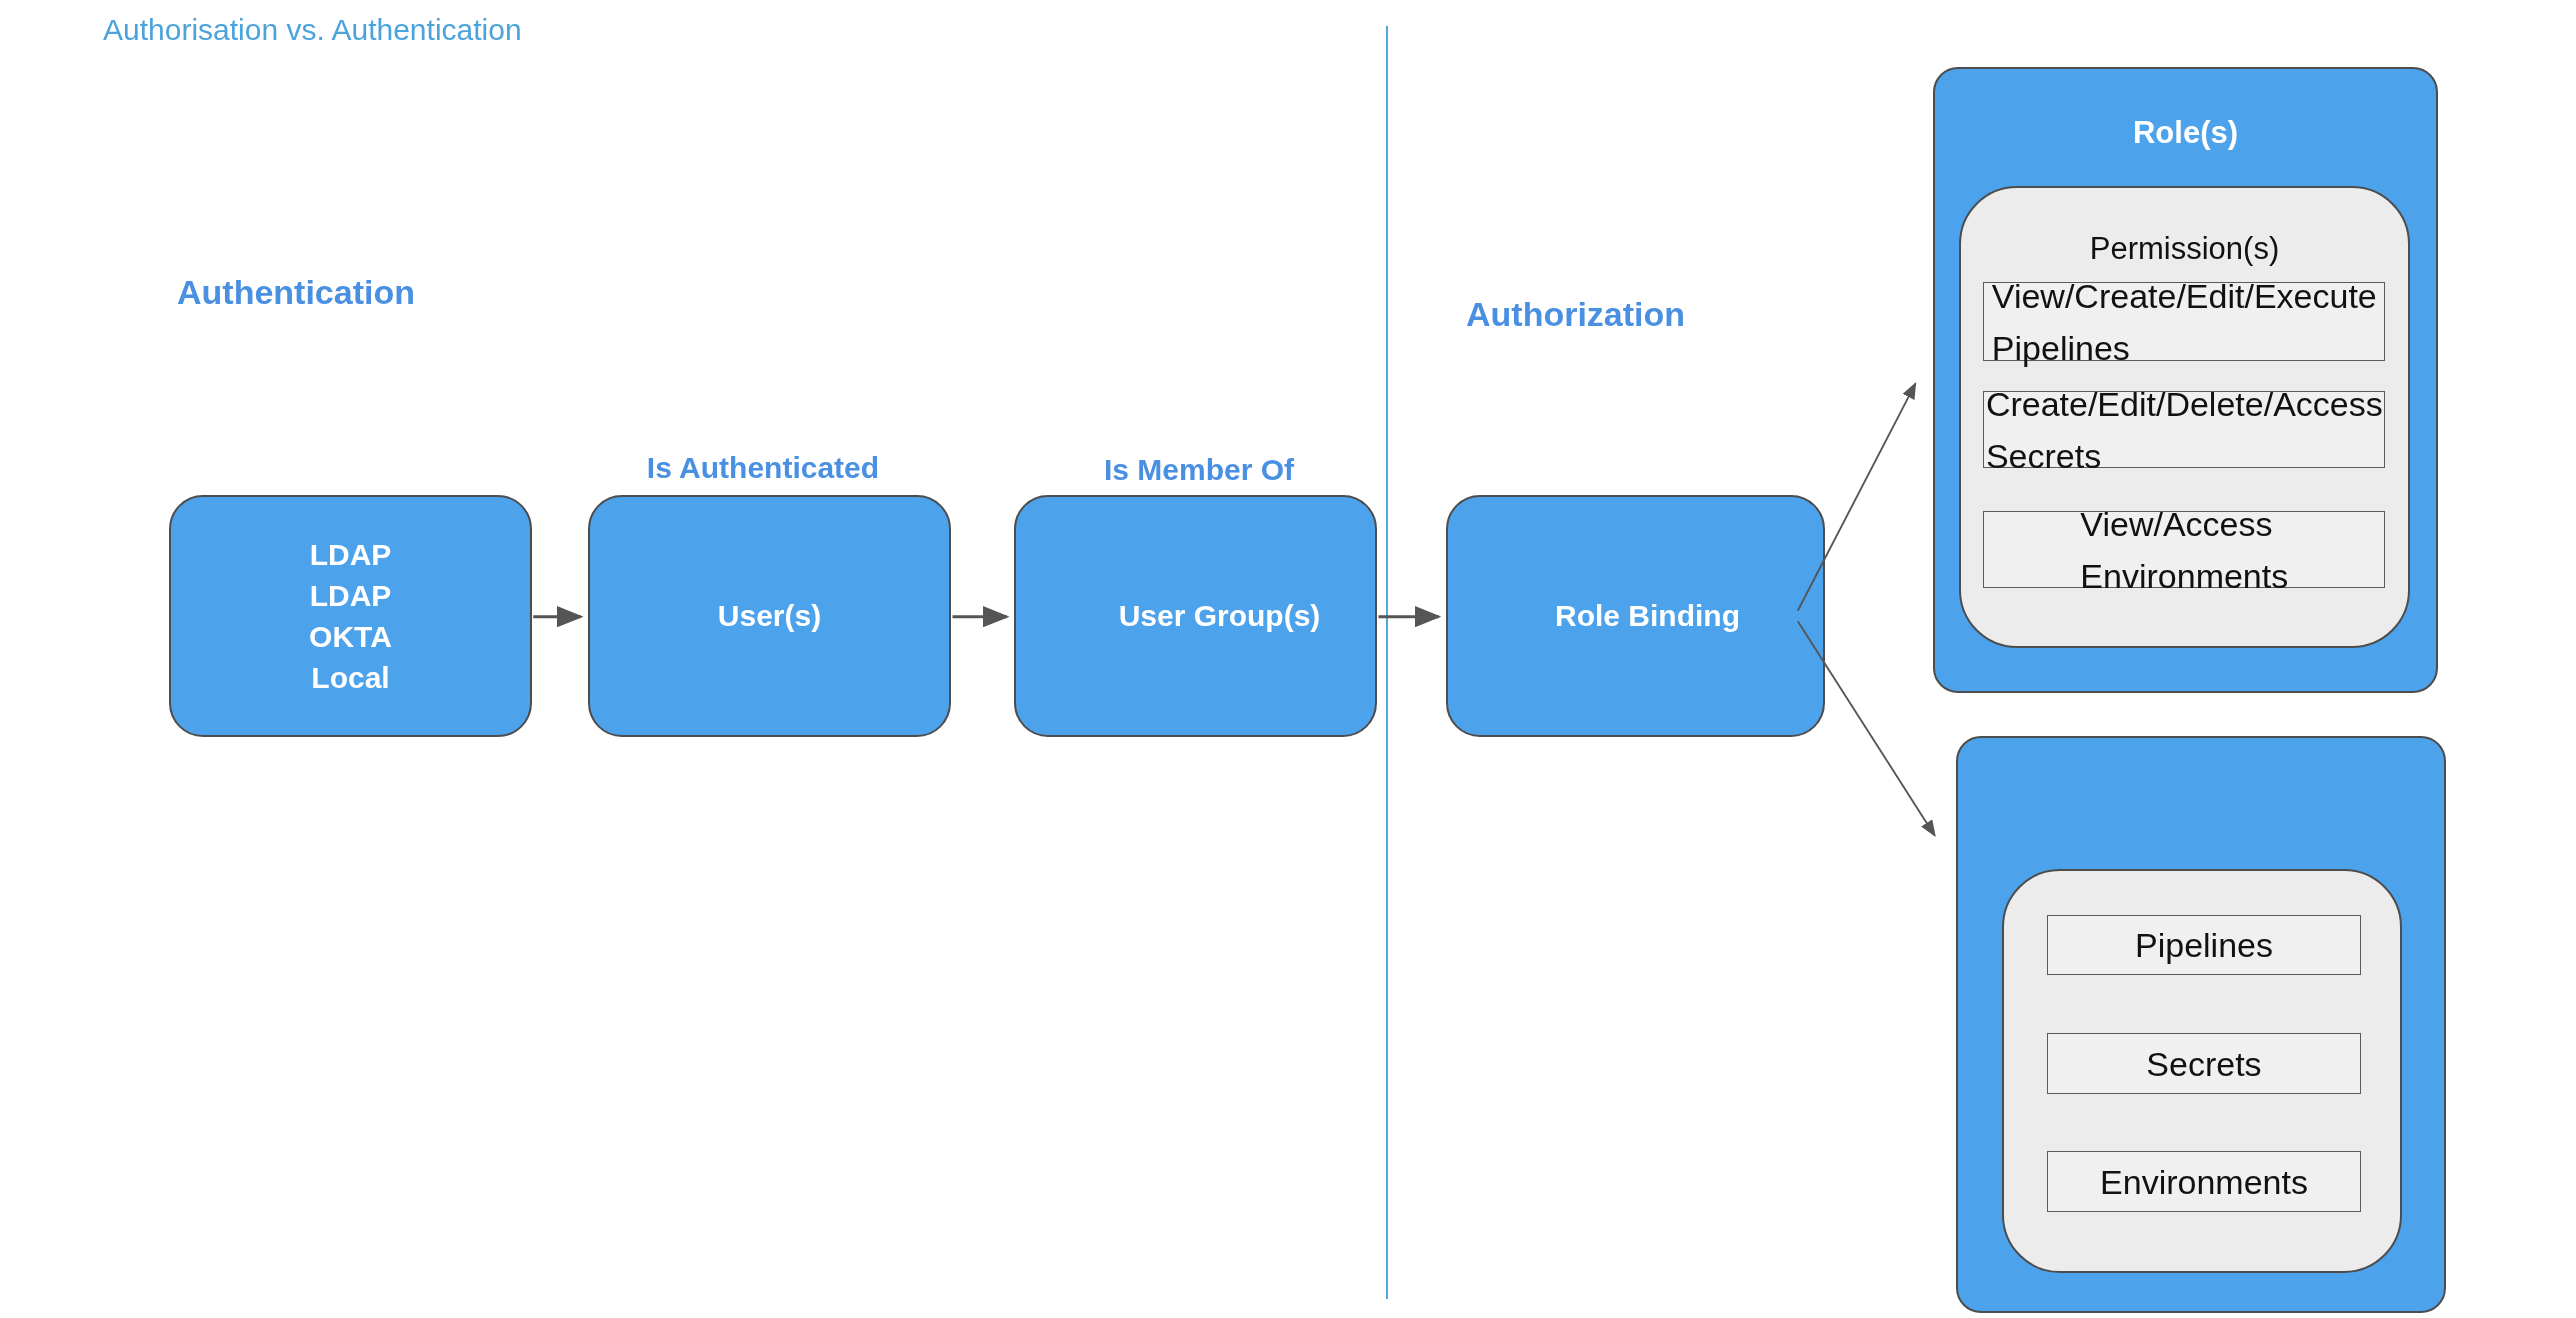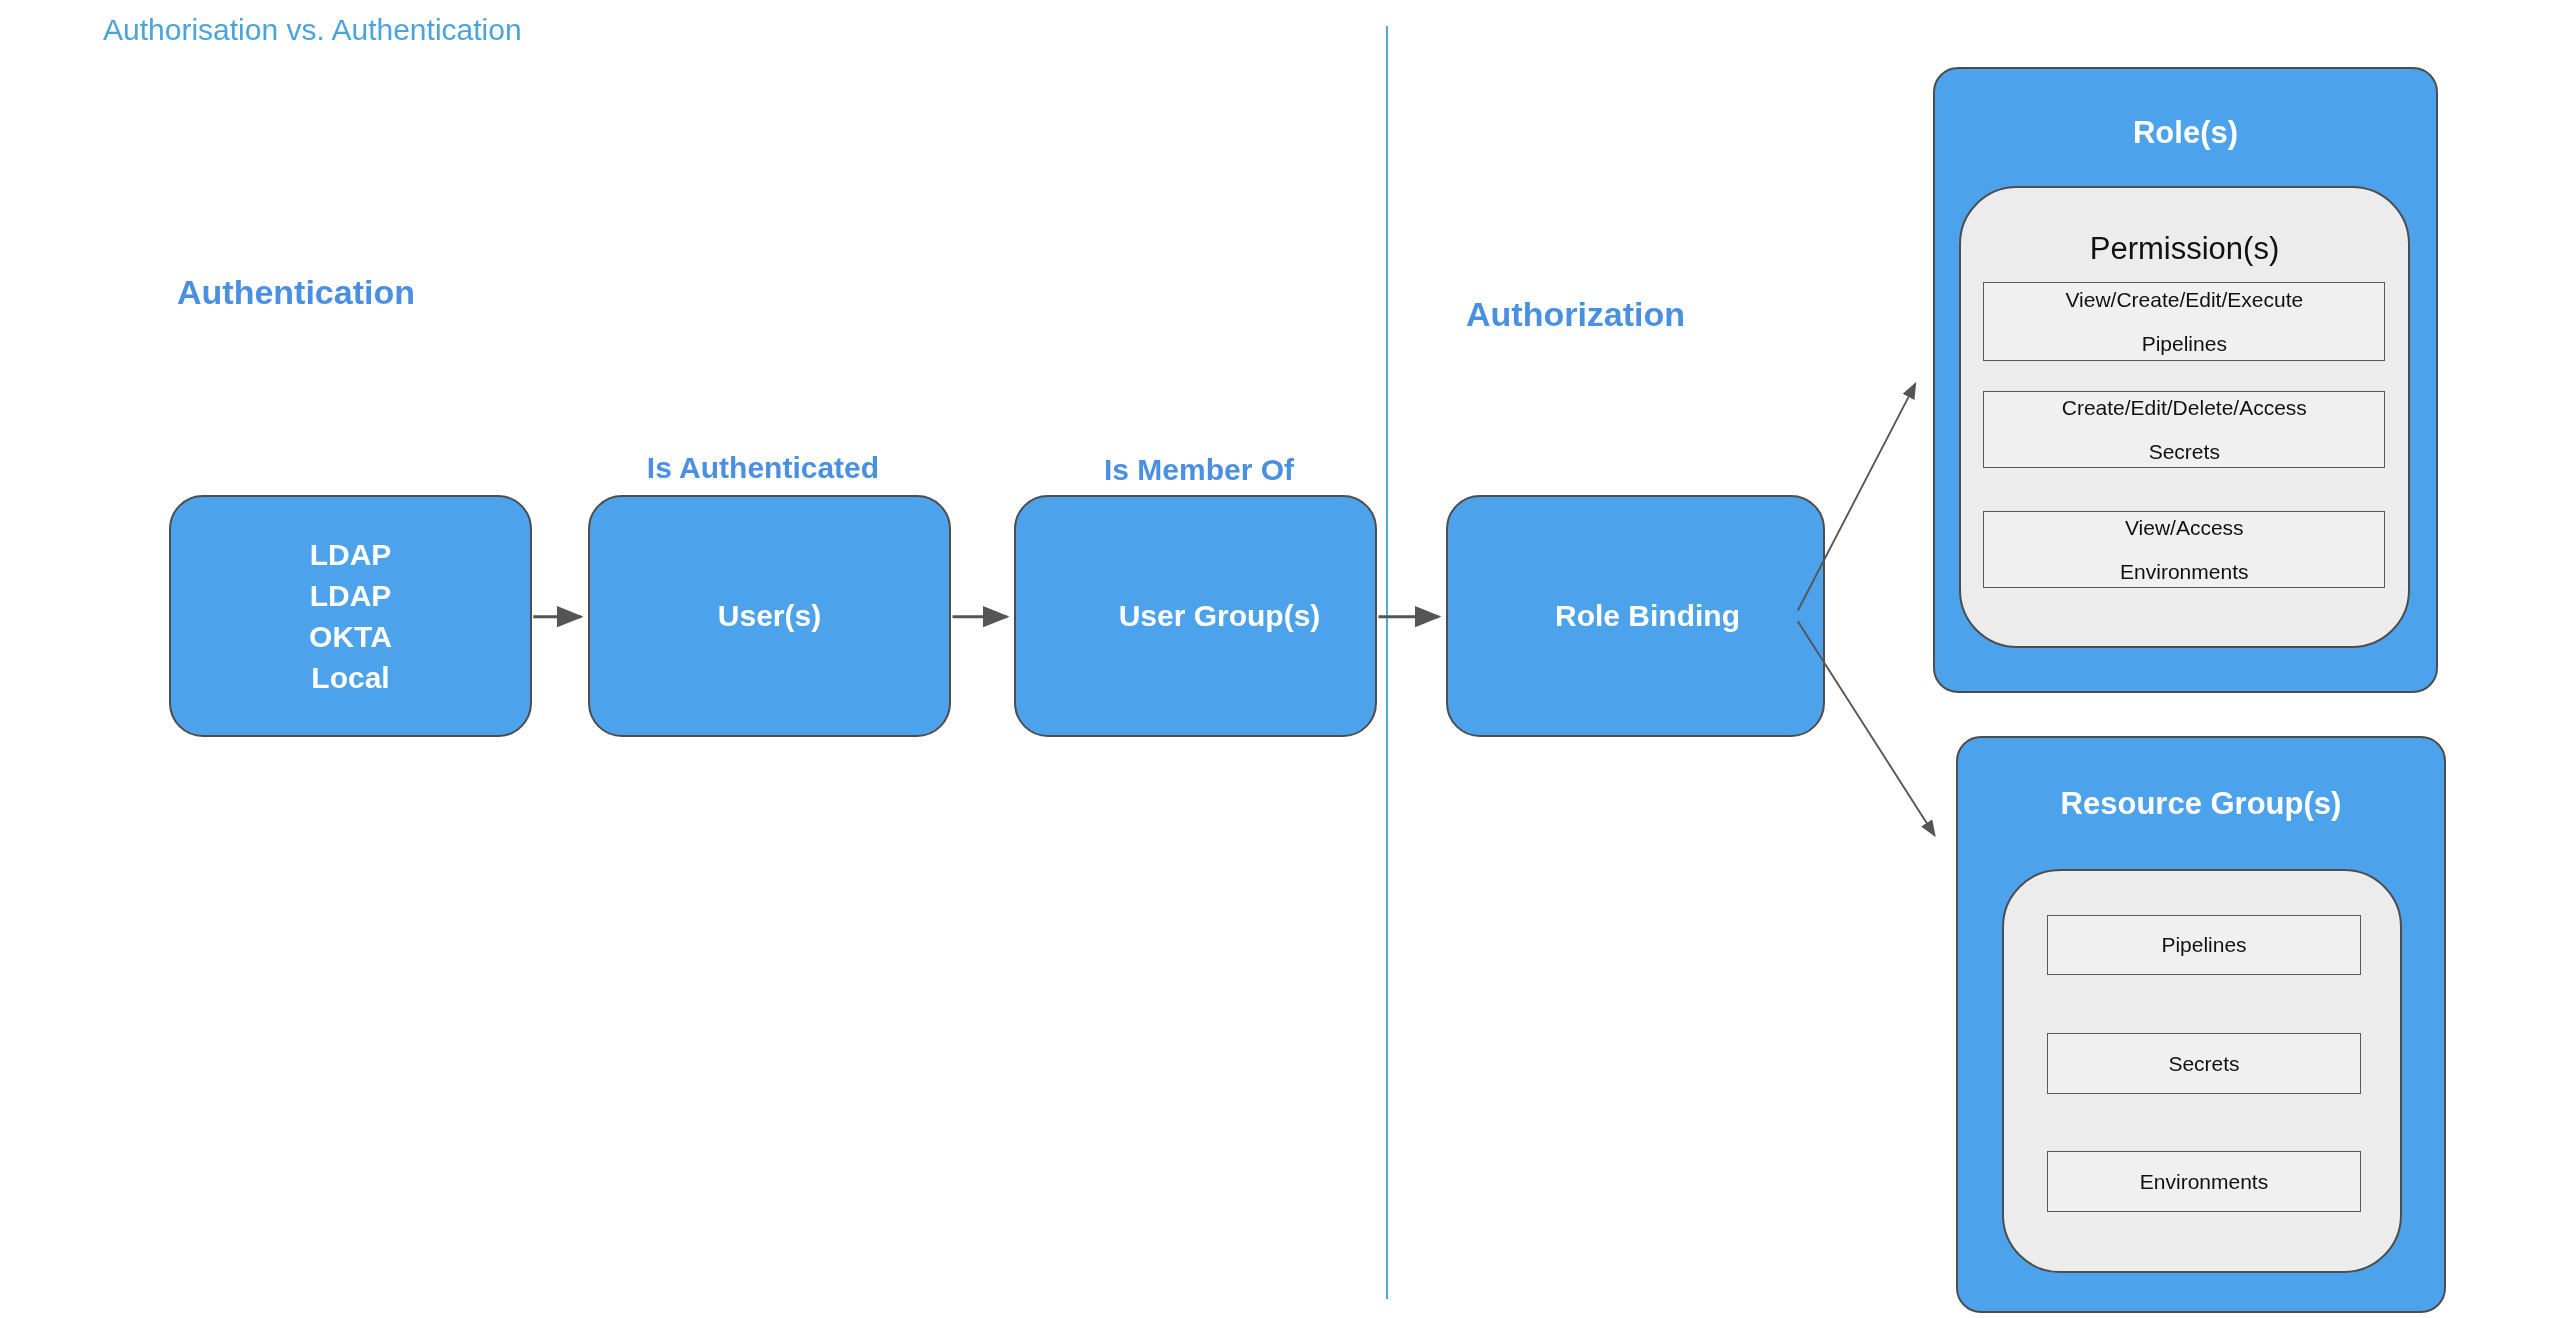--- a/index.html
+++ b/index.html
@@ -78,22 +78,22 @@
   .panel-subtitle{
     position:absolute;left:0;width:100%;text-align:center;
     font-size:31px;color:var(--item-text,#111);top:43px;white-space:nowrap;
   }
   .item-box{
     position:absolute;
     background:var(--item-gray,#F0F0F0);
     border:1.5px solid var(--border-mid,#5A5A5A);
     box-sizing:border-box;
     display:flex;align-items:center;justify-content:center;
-    font-size:21px;line-height:44px;color:var(--item-text,#111);
-    text-align:center;white-space:pre-line;
+    font-size:34px;line-height:52px;color:var(--item-text,#111);
+    text-align:left;white-space:pre-line;
   }
   .perm-1{left:22.3px;top:94px;width:402px;height:79px;}
   .perm-2{left:22.3px;top:203px;width:402px;height:77px;}
   .perm-3{left:22.3px;top:323px;width:402px;height:77px;}
   .res-1{left:43px;top:44px;width:314px;height:60px;}
   .res-2{left:43px;top:162px;width:314px;height:61px;}
   .res-3{left:43px;top:280px;width:314px;height:61px;}
   
   .arrows-svg{
     position:absolute;left:0;top:0;width:2576px;height:1319px;
@@ -142,21 +142,20 @@
     <div class="item-box perm-1">View/Create/Edit/Execute
 Pipelines</div>
     <div class="item-box perm-2">Create/Edit/Delete/Access
 Secrets</div>
     <div class="item-box perm-3">View/Access
 Environments</div>
   </div>
 </div>
 
 <div class="abs big-container container-resources z2">
-  <div class="container-title">Resource Group(s)</div>
   <div class="inner-panel panel-resources">
     <div class="item-box res-1">Pipelines</div>
     <div class="item-box res-2">Secrets</div>
     <div class="item-box res-3">Environments</div>
   </div>
 </div>
 
 <svg class="arrows-svg" viewBox="0 0 3459 1771">
   <defs>
     <marker id="ah" viewBox="0 0 10 8" refX="9" refY="4" markerWidth="9" markerHeight="7.2" orient="auto">

